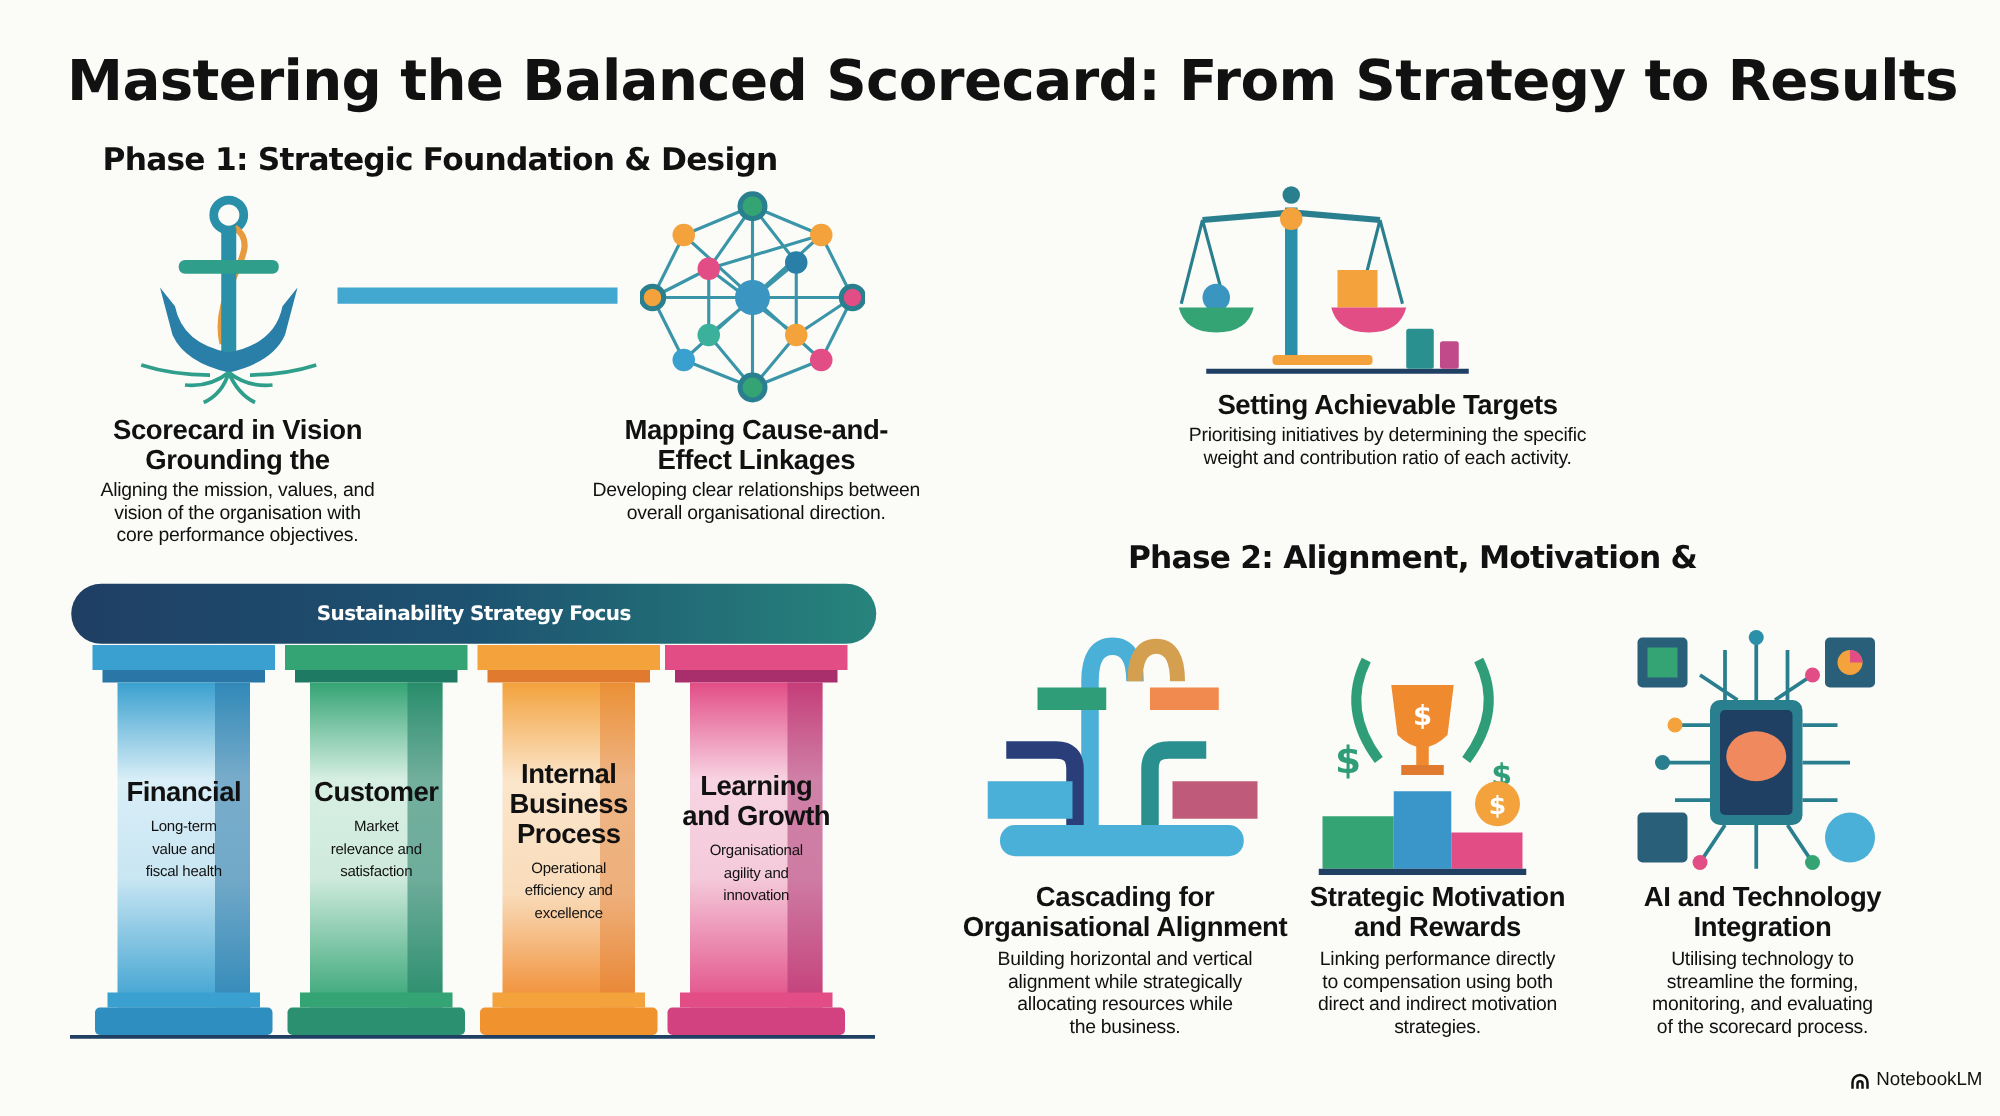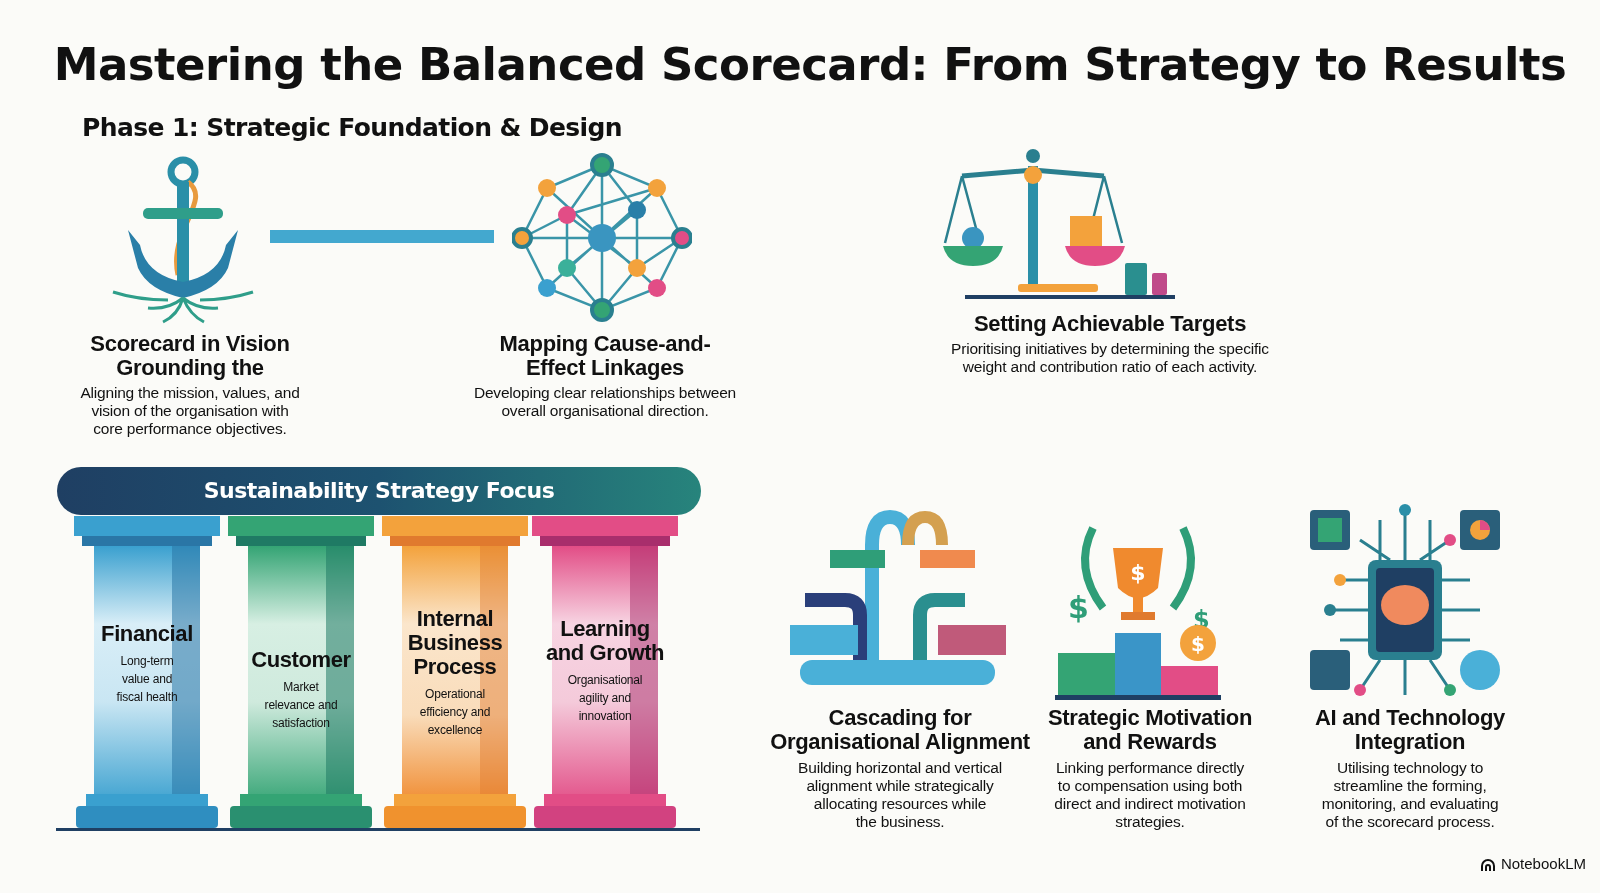--- a/index.html
+++ b/index.html
@@ -7,21 +7,21 @@
   .abs{position:absolute;}
   .title{left:0;width:1600px;top:38px;text-align:center;font-family:"DejaVu Sans",sans-serif;font-weight:bold;font-size:45px;letter-spacing:-0.5px;margin-left:10px;}
   .phase{font-family:"DejaVu Sans",sans-serif;font-weight:bold;font-size:25px;letter-spacing:-0.6px;}
   .h{font-family:"Liberation Sans",sans-serif;font-weight:bold;font-size:22px;line-height:24px;text-align:center;letter-spacing:-0.3px;}
   .d{font-family:"Liberation Sans",sans-serif;font-size:15.5px;line-height:18px;text-align:center;letter-spacing:-0.2px;}
   .pillar-wrap{position:absolute;top:512px;width:150px;height:330px;}
   .pillar-wrap svg{position:absolute;left:0;top:0;}
   .pt{position:absolute;left:0;width:150px;text-align:center;}
   .pt .n{font-weight:bold;font-size:22px;line-height:24px;letter-spacing:-0.4px;}
   .pt .s{font-size:12px;line-height:18px;margin-top:6px;letter-spacing:-0.2px;}
-  .banner{left:57px;top:467px;width:644px;height:48px;border-radius:24px;background:linear-gradient(90deg,#1f3f63 0%,#1d5270 50%,#27847c 100%);color:#fff;text-align:center;line-height:48px;font-family:"DejaVu Sans",sans-serif;font-weight:bold;font-size:22px;letter-spacing:-0.5px;}
+  .banner{left:57px;top:467px;width:644px;height:48px;border-radius:24px;background:linear-gradient(90deg,#1f3f63 0%,#1d5270 50%,#27847c 100%);color:#fff;text-align:center;line-height:48px;font-family:"DejaVu Sans",sans-serif;font-weight:bold;font-size:16px;letter-spacing:-0.5px;}
   .brand{right:14px;top:855px;font-size:15px;font-family:"Liberation Sans",sans-serif;display:flex;align-items:flex-end;gap:5px;}
 </style>
 </head>
 <body>
 
 <div class="abs title">Mastering the Balanced Scorecard: From Strategy to Results</div>
 
 <div class="abs phase" style="left:82px;top:113px;">Phase 1: Strategic Foundation &amp; Design</div>
 
 <div class="abs" style="left:108px;top:150px;width:150px;height:175px;">
@@ -140,21 +140,21 @@
           <stop offset="1" stop-color="#34a474"></stop>
         </linearGradient>
       </defs>
     <rect x="2" y="4" width="146" height="20" fill="#34a474"></rect>
       <rect x="10" y="24" width="130" height="10" fill="#1f7a64"></rect>
     <rect x="22" y="34" width="106" height="260" fill="url(#g1)"></rect>
       <rect x="100" y="34" width="28" height="260" fill="#1f7a64" opacity="0.55"></rect>
     <rect x="14" y="282" width="122" height="12" fill="#34a474"></rect>
       <rect x="4" y="294" width="142" height="22" rx="4" fill="#2a9070"></rect>
   </svg>
-  <div class="pt" style="top:110px;margin-top:26px;">
+  <div class="pt" style="top:110px;">
     <div class="n">Customer</div>
     <div class="s">
         <div>Market</div>
         <div>relevance and</div>
         <div>satisfaction</div>
       </div>
   </div>
 </div>
 
 <div class="pillar-wrap" style="left:380px;">
@@ -213,20 +213,21 @@
     <div class="s">
         <div>Organisational</div>
         <div>agility and</div>
         <div>innovation</div>
       </div>
   </div>
 </div>
 <div class="abs" style="left:56px;top:828px;width:644px;height:3px;background:#1f3f63;"></div>
 
 <div class="abs phase" style="left:900px;width:460px;top:430px;text-align:center;line-height:31px;">
+  <div>Phase 2: Alignment, Motivation &amp;</div>
 </div>
 
 <div class="abs" style="left:790px;top:505px;width:220px;height:195px;">
   <svg width="220" height="195" viewBox="0 0 220 195">
     <path d="M82 170 L82 40 Q82 12 100 12 Q118 12 118 40" stroke="#4ab0d8" stroke-width="14" fill="none"></path>
     <path d="M118 40 Q118 12 135 12 Q152 12 152 40" stroke="#d4a050" stroke-width="12" fill="none"></path>
     <path d="M70 170 L70 110 Q70 95 55 95 L15 95" stroke="#2a3f7a" stroke-width="14" fill="none"></path>
     <path d="M130 170 L130 110 Q130 95 145 95 L175 95" stroke="#2a8f8f" stroke-width="14" fill="none"></path>
     <rect x="40" y="45" width="55" height="18" fill="#2f9e78"></rect>
     <rect x="130" y="45" width="55" height="18" fill="#f08a4e"></rect>

